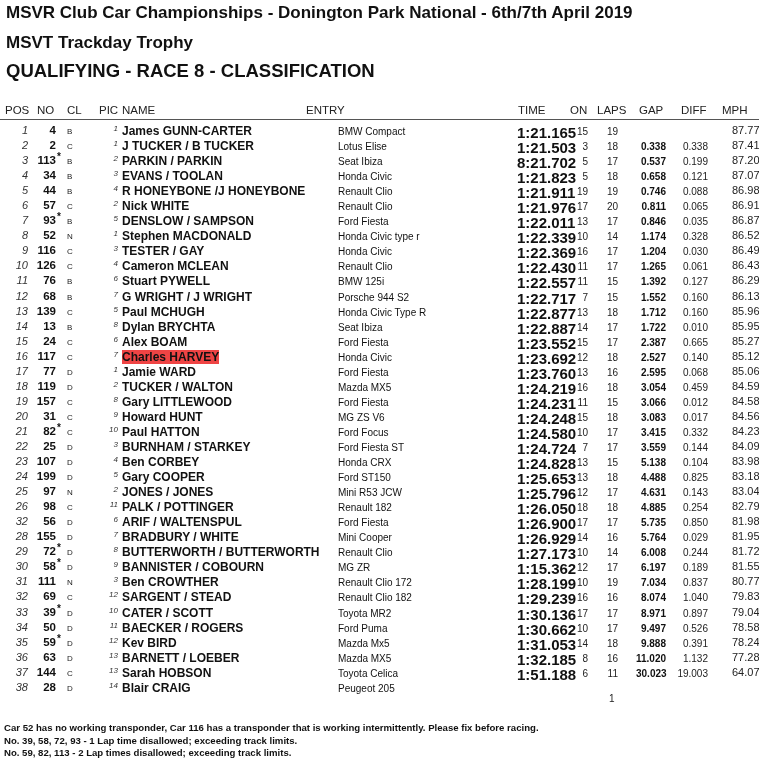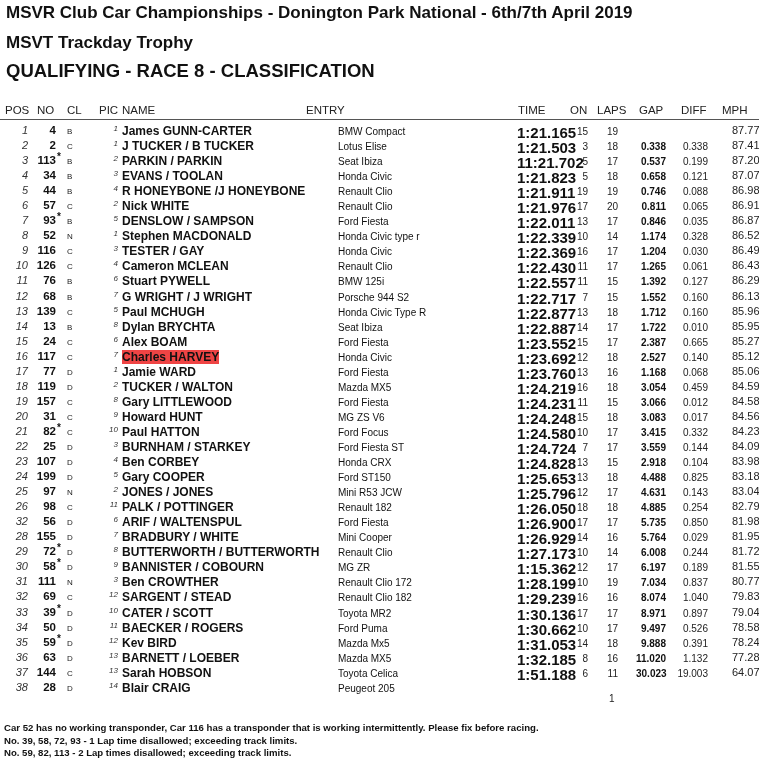--- a/index.html
+++ b/index.html
@@ -84,21 +84,21 @@
       <span class="mph">87.41</span>
     </div>
     <div class="row">
       <span class="pos">3</span>
       <span class="no">113</span>
       <span class="star">*</span>
       <span class="cl">B</span>
       <span class="pic">2</span>
       <span class="name">PARKIN / PARKIN</span>
       <span class="entry">Seat Ibiza</span>
-      <span class="time">11:21.702</span>
+      <span class="time">8:21.702</span>
       <span class="on">5</span>
       <span class="laps">17</span>
       <span class="gap">0.537</span>
       <span class="diff">0.199</span>
       <span class="mph">87.20</span>
     </div>
     <div class="row">
       <span class="pos">4</span>
       <span class="no">34</span>
       <span class="star"></span>
@@ -297,21 +297,21 @@
       <span class="pos">17</span>
       <span class="no">77</span>
       <span class="star"></span>
       <span class="cl">D</span>
       <span class="pic">1</span>
       <span class="name">Jamie WARD</span>
       <span class="entry">Ford Fiesta</span>
       <span class="time">1:23.760</span>
       <span class="on">13</span>
       <span class="laps">16</span>
-      <span class="gap">1.168</span>
+      <span class="gap">2.595</span>
       <span class="diff">0.068</span>
       <span class="mph">85.06</span>
     </div>
     <div class="row">
       <span class="pos">18</span>
       <span class="no">119</span>
       <span class="star"></span>
       <span class="cl">D</span>
       <span class="pic">2</span>
       <span class="name">TUCKER / WALTON</span>
@@ -387,21 +387,21 @@
       <span class="pos">23</span>
       <span class="no">107</span>
       <span class="star"></span>
       <span class="cl">D</span>
       <span class="pic">4</span>
       <span class="name">Ben CORBEY</span>
       <span class="entry">Honda CRX</span>
       <span class="time">1:24.828</span>
       <span class="on">13</span>
       <span class="laps">15</span>
-      <span class="gap">2.918</span>
+      <span class="gap">5.138</span>
       <span class="diff">0.104</span>
       <span class="mph">83.98</span>
     </div>
     <div class="row">
       <span class="pos">24</span>
       <span class="no">199</span>
       <span class="star"></span>
       <span class="cl">D</span>
       <span class="pic">5</span>
       <span class="name">Gary COOPER</span>

